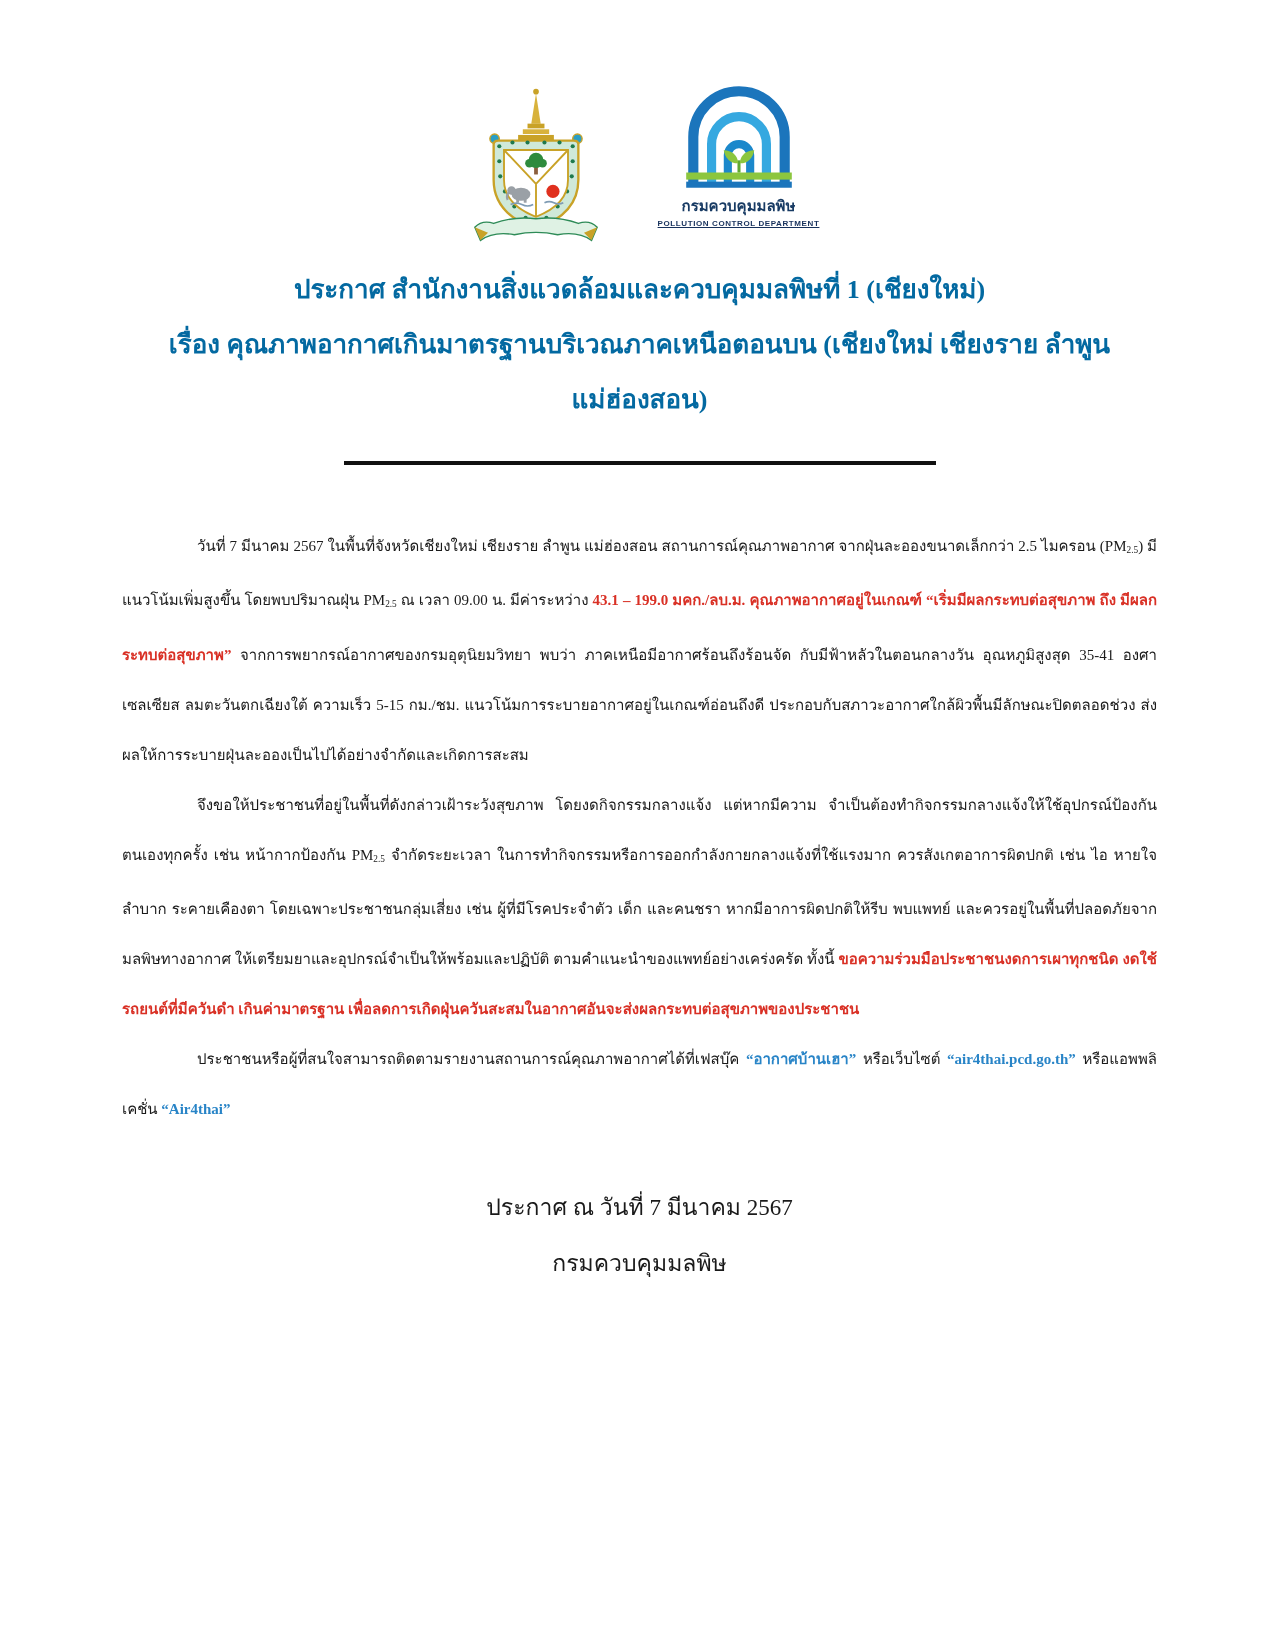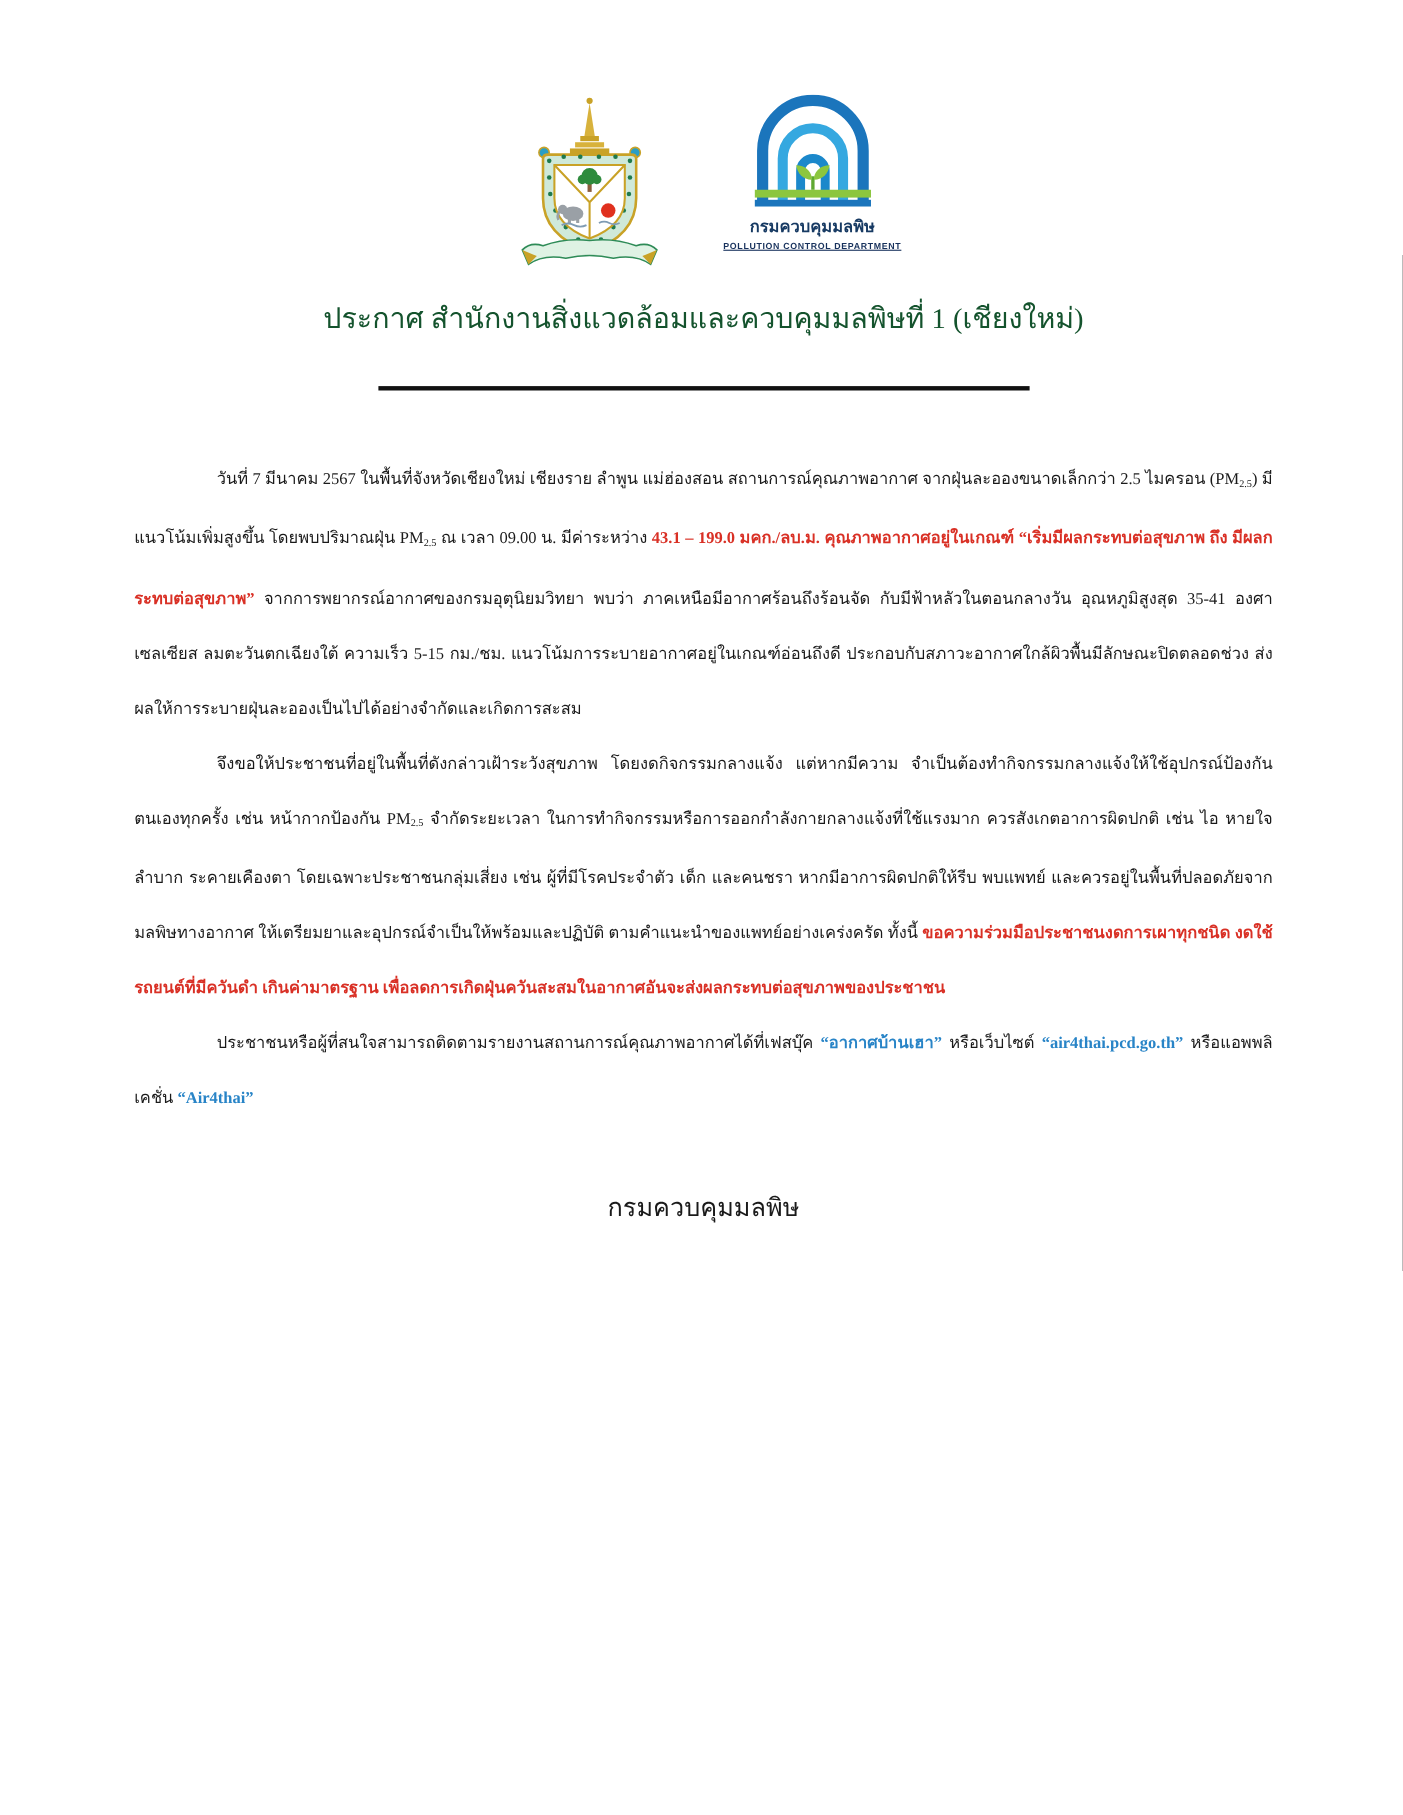--- a/index.html
+++ b/index.html
@@ -9,21 +9,21 @@
     color:#1a1a1a;position:relative;box-sizing:border-box;
     padding:86px 118px 60px 122px;
   }
   
   .logo-row{display:flex;justify-content:center;align-items:flex-start;gap:48px;margin:0 0 16px 0;}
   .crest-wrap{width:150px;height:160px;}
   .pcd-wrap{width:160px;display:flex;flex-direction:column;align-items:center;}
   .pcd-caption-th{font-family:"Liberation Sans","DejaVu Sans",sans-serif;font-weight:bold;font-size:15px;color:#173a63;margin-top:2px;white-space:nowrap;}
   .pcd-caption-en{font-family:"Liberation Sans","DejaVu Sans",sans-serif;font-weight:bold;font-size:8px;color:#17315c;letter-spacing:.6px;margin-top:1px;white-space:nowrap;text-decoration:underline;}
   
-  .title-block{text-align:center;font-weight:normal;font-size:26px;line-height:55px;color:#14532d;}
+  .title-block{text-align:center;font-weight:bold;font-size:26px;line-height:55px;color:#0369a1;}
   .divider{width:592px;height:4px;background:#111;margin:34px auto 0 auto;}
   
   .body-block{margin-top:56px;font-size:15px;line-height:50px;text-align:justify;color:#1a1a1a;}
   .para{margin:0;text-indent:75px;}
   .red{color:var(--red,#d93025);font-weight:bold;}
   .blue{color:var(--blue,#2884c7);font-weight:bold;}
   .sub{font-size:0.62em;vertical-align:-0.25em;}
   
   .footer-block{margin-top:46px;text-align:center;font-size:23px;line-height:56px;color:#1a1a1a;}
 </style>
@@ -109,29 +109,31 @@
         <path d="M64,76 C56,76 51,70 50,63 C58,63 63,68 64,74 Z" fill="#8cc63e"></path>
         <path d="M66,76 C74,76 79,70 80,63 C72,63 67,68 66,74 Z" fill="#8cc63e"></path>
       </svg>
       <div class="pcd-caption-th">กรมควบคุมมลพิษ</div>
       <div class="pcd-caption-en">POLLUTION CONTROL DEPARTMENT</div>
     </div>
   </div>
 
   <div class="title-block">
     <div>ประกาศ สำนักงานสิ่งแวดล้อมและควบคุมมลพิษที่ 1 (เชียงใหม่)</div>
+    <div>เรื่อง คุณภาพอากาศเกินมาตรฐานบริเวณภาคเหนือตอนบน (เชียงใหม่ เชียงราย ลำพูน แม่ฮ่องสอน)</div>
   </div>
 
   <div class="divider"></div>
 
   <div class="body-block">
     <p class="para"><span>วันที่ 7 มีนาคม 2567 ในพื้นที่จังหวัดเชียงใหม่ เชียงราย ลำพูน แม่ฮ่องสอน สถานการณ์คุณภาพอากาศ จากฝุ่นละอองขนาดเล็กกว่า 2.5 ไมครอน (PM</span><span class="sub">2.5</span><span>) มีแนวโน้มเพิ่มสูงขึ้น โดยพบปริมาณฝุ่น PM</span><span class="sub">2.5</span><span> ณ เวลา 09.00 น. มีค่าระหว่าง </span><span class="red">43.1 – 199.0 มคก./ลบ.ม. คุณภาพอากาศอยู่ในเกณฑ์ “เริ่มมีผลกระทบต่อสุขภาพ ถึง มีผลกระทบต่อสุขภาพ”</span><span> จากการพยากรณ์อากาศของกรมอุตุนิยมวิทยา พบว่า ภาคเหนือมีอากาศร้อนถึงร้อนจัด กับมีฟ้าหลัวในตอนกลางวัน อุณหภูมิสูงสุด 35-41 องศาเซลเซียส ลมตะวันตกเฉียงใต้ ความเร็ว 5-15 กม./ชม. แนวโน้มการระบายอากาศอยู่ในเกณฑ์อ่อนถึงดี ประกอบกับสภาวะอากาศใกล้ผิวพื้นมีลักษณะปิดตลอดช่วง ส่งผลให้การระบายฝุ่นละอองเป็นไปได้อย่างจำกัดและเกิดการสะสม</span></p>
 
     <p class="para"><span>จึงขอให้ประชาชนที่อยู่ในพื้นที่ดังกล่าวเฝ้าระวังสุขภาพ โดยงดกิจกรรมกลางแจ้ง แต่หากมีความ จำเป็นต้องทำกิจกรรมกลางแจ้งให้ใช้อุปกรณ์ป้องกันตนเองทุกครั้ง เช่น หน้ากากป้องกัน PM</span><span class="sub">2.5</span><span> จำกัดระยะเวลา ในการทำกิจกรรมหรือการออกกำลังกายกลางแจ้งที่ใช้แรงมาก ควรสังเกตอาการผิดปกติ เช่น ไอ หายใจลำบาก ระคายเคืองตา โดยเฉพาะประชาชนกลุ่มเสี่ยง เช่น ผู้ที่มีโรคประจำตัว เด็ก และคนชรา หากมีอาการผิดปกติให้รีบ พบแพทย์ และควรอยู่ในพื้นที่ปลอดภัยจากมลพิษทางอากาศ ให้เตรียมยาและอุปกรณ์จำเป็นให้พร้อมและปฏิบัติ ตามคำแนะนำของแพทย์อย่างเคร่งครัด ทั้งนี้ </span><span class="red">ขอความร่วมมือประชาชนงดการเผาทุกชนิด งดใช้รถยนต์ที่มีควันดำ เกินค่ามาตรฐาน เพื่อลดการเกิดฝุ่นควันสะสมในอากาศอันจะส่งผลกระทบต่อสุขภาพของประชาชน</span></p>
 
     <p class="para"><span>ประชาชนหรือผู้ที่สนใจสามารถติดตามรายงานสถานการณ์คุณภาพอากาศได้ที่เฟสบุ๊ค </span><span class="blue">“อากาศบ้านเฮา”</span><span> หรือเว็บไซต์ </span><span class="blue">“air4thai.pcd.go.th”</span><span> หรือแอพพลิเคชั่น </span><span class="blue">“Air4thai”</span></p>
   </div>
 
   <div class="footer-block">
+    <div>ประกาศ ณ วันที่ 7 มีนาคม 2567</div>
     <div>กรมควบคุมมลพิษ</div>
   </div>
 
 </div>
 
 </body></html>

